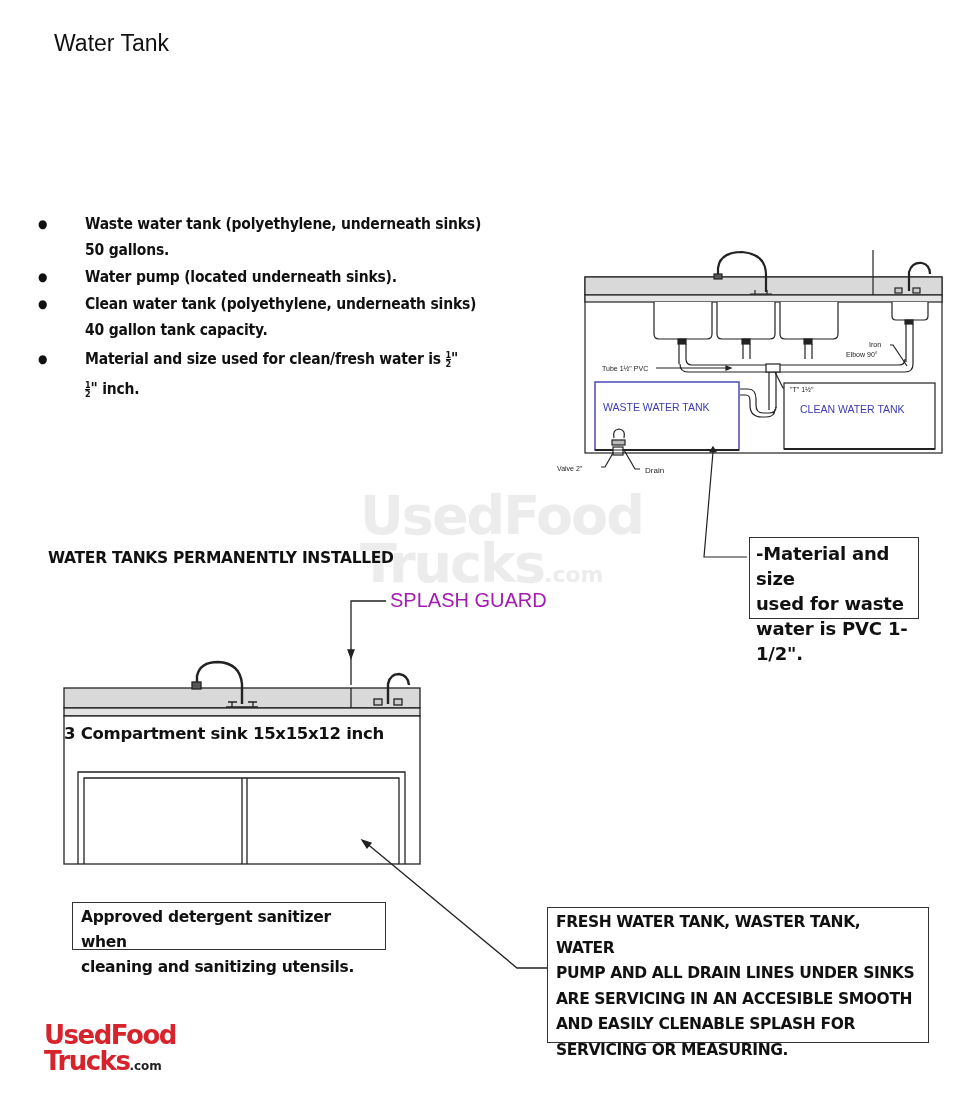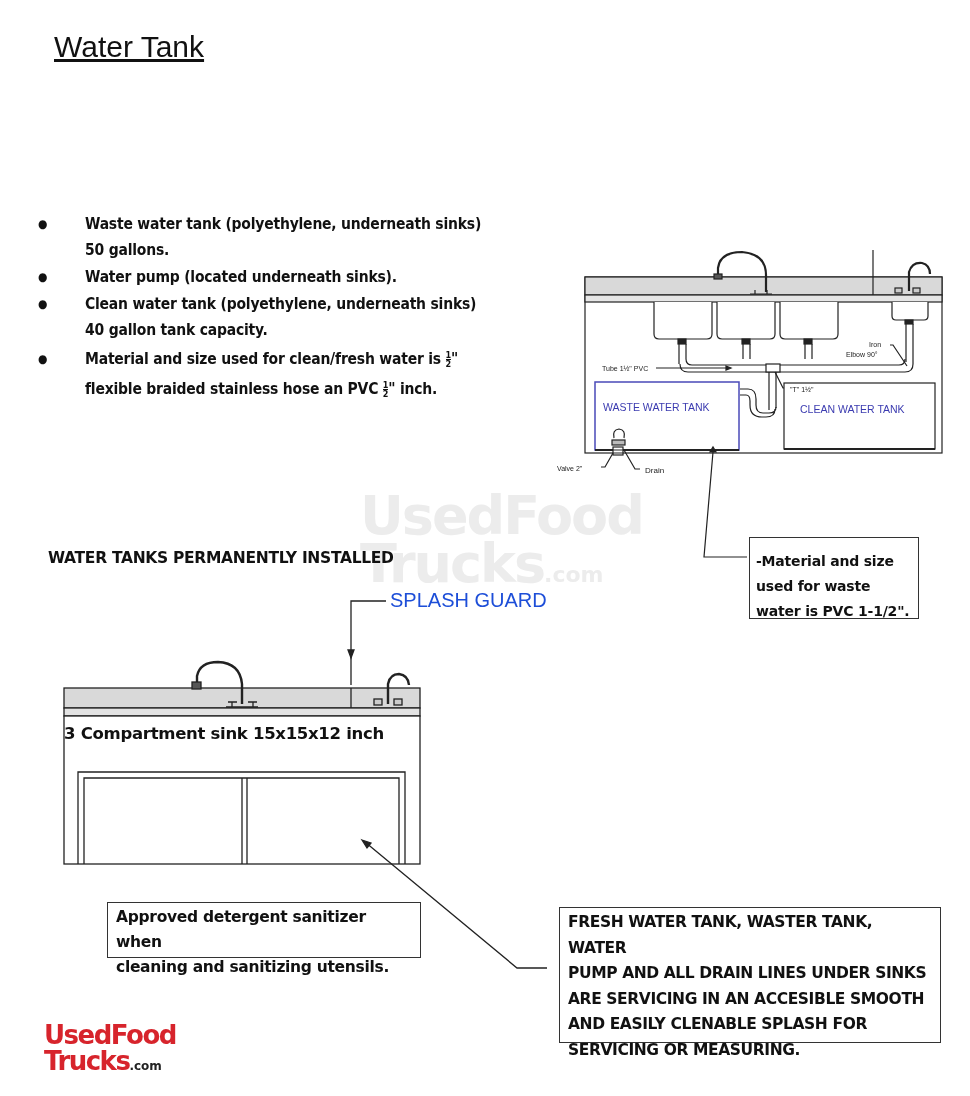--- a/index.html
+++ b/index.html
@@ -1,30 +1,30 @@
 <!DOCTYPE html>
 <html><head>
 <meta charset="utf-8">
 <style>
   html, body { margin: 0; padding: 0; background: #ffffff; }
   body { width: 970px; height: 1096px; position: relative; overflow: hidden; font-family: "Liberation Sans", sans-serif; color: #111; }
   .abs { position: absolute; }
-  .title { left: 54px; top: 30px; font-size: 30px; font-family: "Liberation Sans", sans-serif; color: #111; text-decoration: underline; }
+  .title { left: 54px; top: 30px; font-size: 23px; font-family: "Liberation Sans", sans-serif; color: #111; }
   .bullets { left: 30px; top: 203px; margin: 8px; padding: 0; list-style: none; width: 520px; }
   .bullets li { position: relative; padding-left: 47px; font-size: 15.5px; line-height: 26px; font-family: "DejaVu Sans Condensed", "DejaVu Sans", sans-serif; font-weight: bold; letter-spacing: -0.2px; color: #111; margin-bottom: 1px; }
   .bullets li::before { content: "\25CF"; position: absolute; left: 0; top: 0; font-size: 12px; }
   .frac { display: inline-block; font-size: 9px; line-height: 8px; vertical-align: middle; text-align: center; }
   .frac span { display: block; }
   .frac .num { border-bottom: 1px solid #111; }
   .section-heading { left: 48px; top: 549px; font-size: 15.5px; font-family: "DejaVu Sans", sans-serif; font-weight: bold; letter-spacing: -0.3px; color: #111; }
-  .splash-label { left: 390px; top: 589px; font-size: 20px; font-family: "Liberation Sans", sans-serif; color: #1d4ed8; }
+  .splash-label { left: 390px; top: 589px; font-size: 20px; font-family: "Liberation Sans", sans-serif; color: #a21caf; }
   .note-box { border: 1.5px solid #333; background: #fff; font-family: "DejaVu Sans", sans-serif; font-weight: bold; color: #111; }
-  .note-waste { left: 749px; top: 537px; width: 170px; height: 82px; font-size: 14px; line-height: 25px; padding: 11px 6px; box-sizing: border-box; letter-spacing: -0.2px; }
-  .note-sanitizer { left: 72px; top: 902px; width: 314px; height: 56px; font-size: 15.5px; line-height: 25px; padding: 2px 8px; box-sizing: border-box; letter-spacing: -0.3px; margin-left: 35px; }
-  .note-cabinet { left: 547px; top: 907px; width: 382px; height: 136px; font-size: 15.5px; line-height: 25.5px; padding: 2px 8px; box-sizing: border-box; letter-spacing: -0.4px; margin-left: 12px; }
+  .note-waste { left: 749px; top: 537px; width: 170px; height: 82px; font-size: 18px; line-height: 25px; padding: 3px 6px; box-sizing: border-box; letter-spacing: -0.2px; }
+  .note-sanitizer { left: 72px; top: 902px; width: 314px; height: 48px; font-size: 15.5px; line-height: 25px; padding: 2px 8px; box-sizing: border-box; letter-spacing: -0.3px; }
+  .note-cabinet { left: 547px; top: 907px; width: 382px; height: 136px; font-size: 15.5px; line-height: 25.5px; padding: 2px 8px; box-sizing: border-box; letter-spacing: -0.4px; }
   .sink-label { left: 64px; top: 724px; width: 320px; text-align: center; font-size: 16.5px; font-family: "DejaVu Sans", sans-serif; font-weight: bold; color: #111; letter-spacing: -0.3px; }
   .diag-text { font-family: "Liberation Sans", sans-serif; }
   .watermark { left: 360px; top: 492px; color: #ececec; font-family: "DejaVu Sans", sans-serif; font-weight: bold; line-height: 48px; }
   .watermark .w1 { font-size: 54px; display: block; letter-spacing: -2px; }
   .watermark .w2 { font-size: 54px; letter-spacing: -2px; }
   .watermark .w3 { font-size: 22px; }
   .logo { left: 44px; top: 1022px; font-family: "DejaVu Sans", sans-serif; font-weight: bold; line-height: 26px; }
   .logo .l1 { display: block; font-size: 26px; color: #d7242c; letter-spacing: -1.5px; }
   .logo .l2 { font-size: 26px; color: #d7242c; letter-spacing: -1.5px; }
   .logo .l3 { font-size: 12px; color: #222; letter-spacing: 0; }
@@ -47,21 +47,21 @@
   </li>
   <li>
     <span>Water pump (located underneath sinks).</span>
   </li>
   <li>
     <span>Clean water tank (polyethylene, underneath sinks)</span><br>
     <span>40 gallon tank capacity.</span>
   </li>
   <li style="line-height:30px;">
     <span>Material and size used for clean/fresh water is </span><span class="frac"><span class="num">1</span><span>2</span></span><span>"</span><br>
-    <span>flexible braided stainless hose an PVC </span><span class="frac"><span class="num">1</span><span>2</span></span><span>" inch.</span>
+    <span class="frac"><span class="num">1</span><span>2</span></span><span>" inch.</span>
   </li>
 </ul>
 
 <svg width="970" height="1096" viewBox="0 0 970 1096">
 
   <g stroke="#222" fill="none" stroke-width="1.2">
 
     <rect x="585" y="277" width="357" height="176" fill="#fff"></rect>
 
     <rect x="585" y="277" width="357" height="18" fill="#d9d9d9"></rect>

